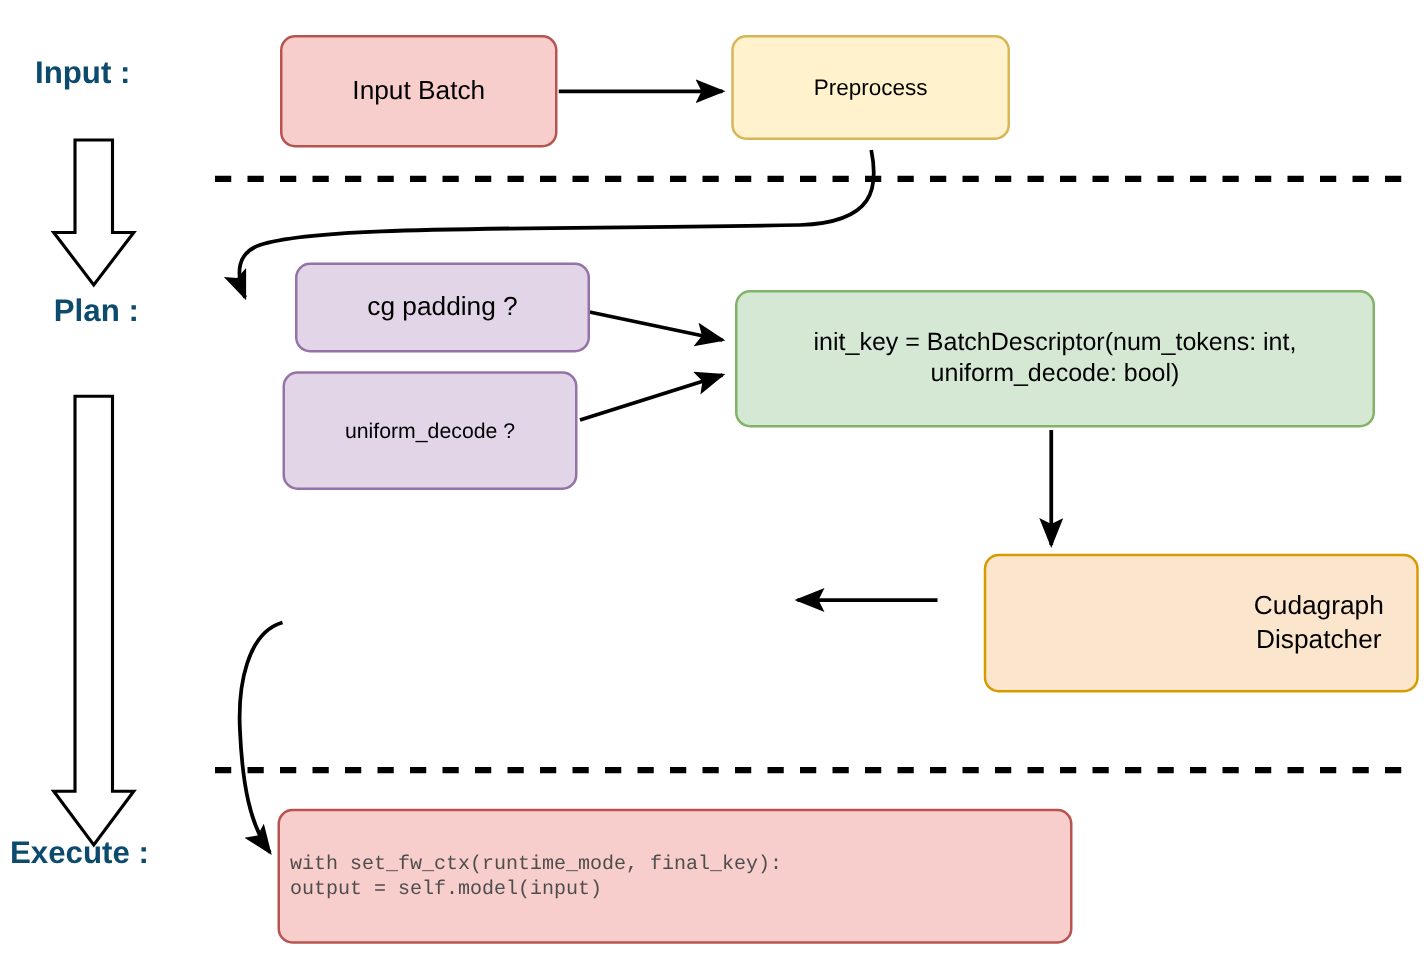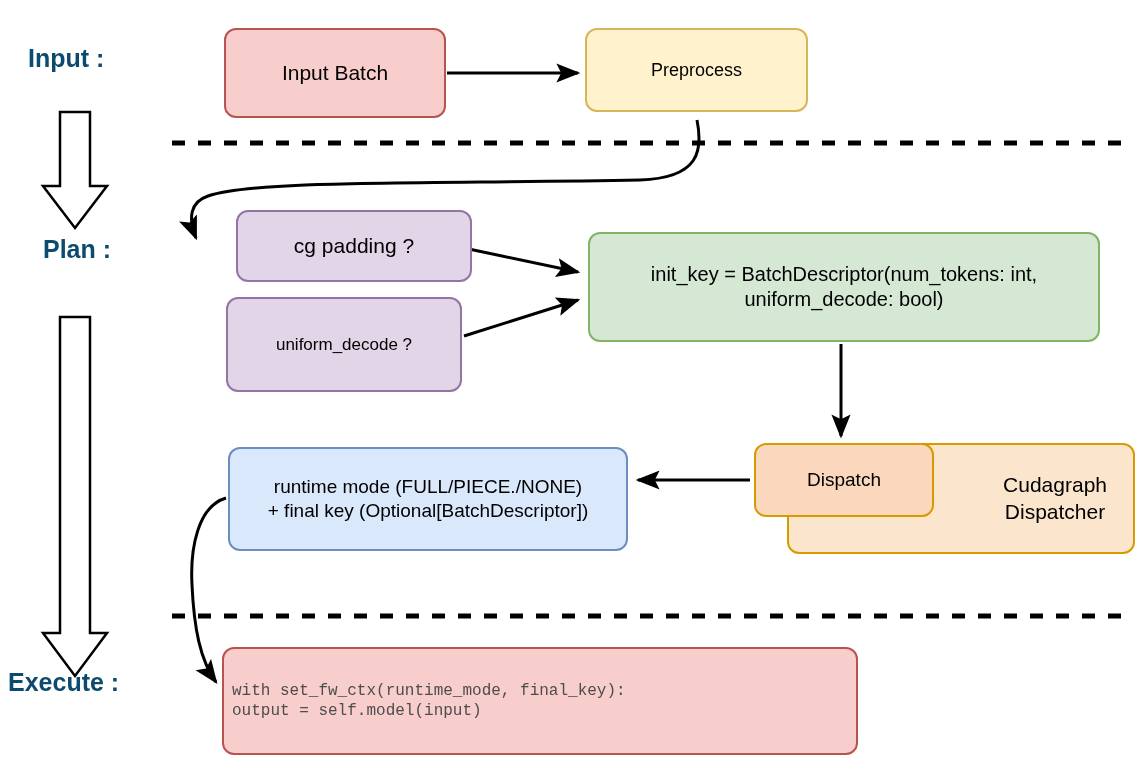--- a/index.html
+++ b/index.html
@@ -138,27 +138,20 @@
   <div class="node fill-green" id="n-init-key">
     <span class="node-text">init_key = BatchDescriptor(num_tokens: int,
 uniform_decode: bool)</span>
   </div>
 
   <div class="node fill-orange-light" id="n-cudagraph-disp">
     <span class="node-text">Cudagraph
 Dispatcher</span>
   </div>
 
-  <div class="node fill-orange-dark" id="n-dispatch">
-    <span class="node-text">Dispatch</span>
-  </div>
 
-  <div class="node fill-blue" id="n-runtime-mode">
-    <span class="node-text">runtime mode (FULL/PIECE./NONE)
-+ final key (Optional[BatchDescriptor])</span>
-  </div>
 
   <div class="node fill-pink" id="n-exec-code">
     <span class="node-text">with set_fw_ctx(runtime_mode, final_key):
     output = self.model(input)</span>
   </div>
 
 </div>
 
 </body></html>

